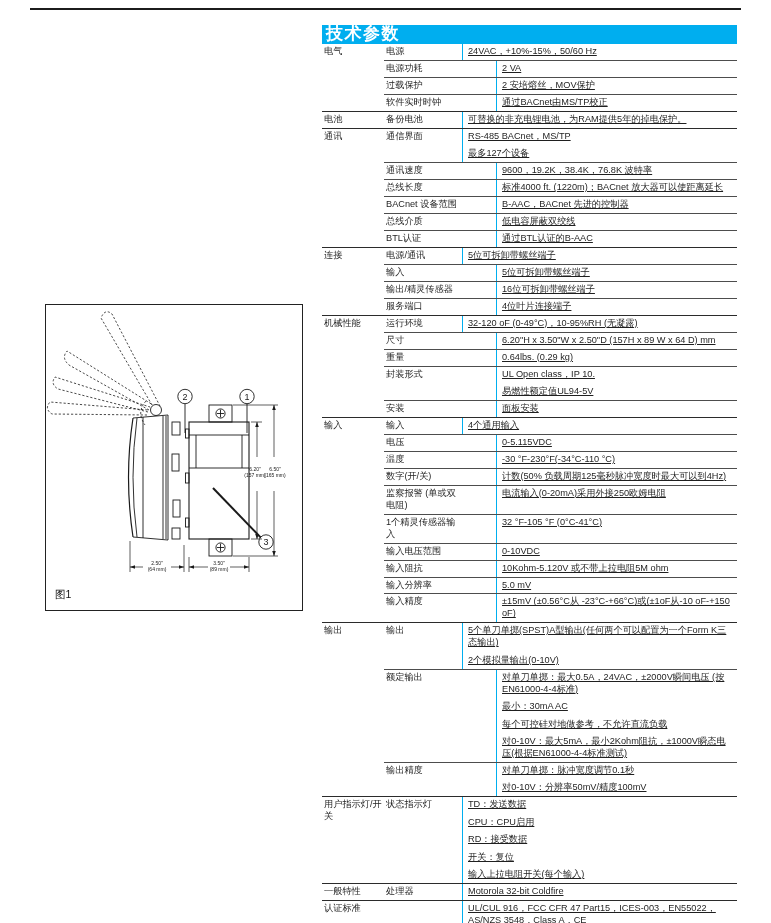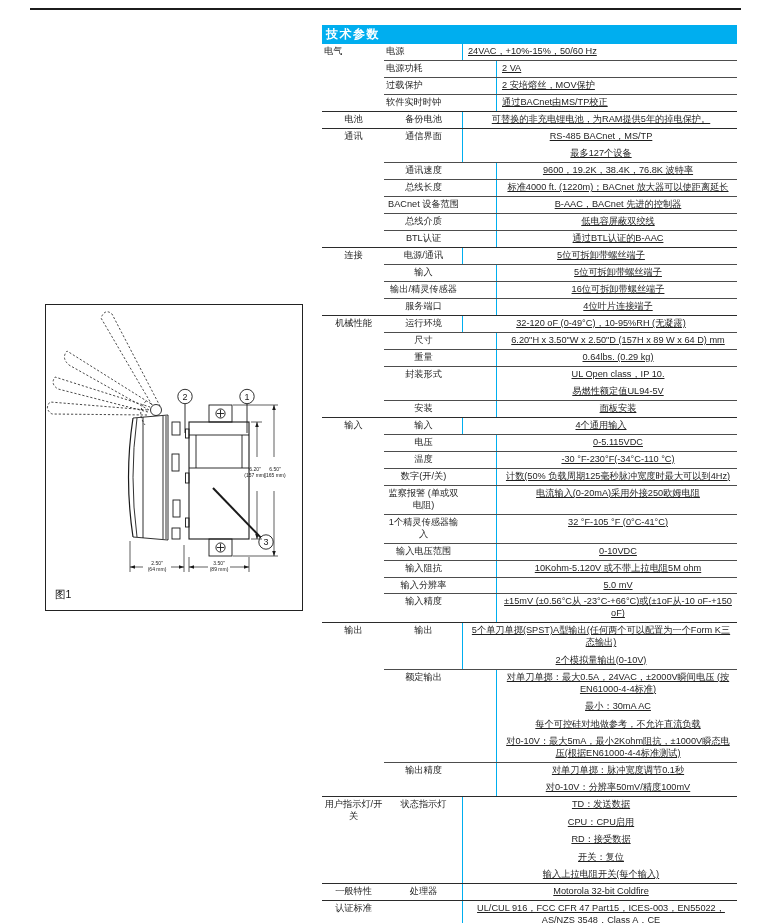--- a/index.html
+++ b/index.html
@@ -11,24 +11,24 @@
   .top-rule { position:absolute; left:30px; top:8px; width:711px; height:2px; background:#1c1c1c; }
 
   
   .figure-box { position:absolute; left:45px; top:304px; width:258px; height:307px;
     border:1px solid #222; background:#fff; }
   .figure-box svg { display:block; }
 
   
   .spec-table { position:absolute; left:322px; top:25px; width:415px; font-size:9.2px; line-height:1.3; }
   .spec-header { height:19px; background:var(--accent); color:#fff; font-weight:bold;
-    font-size:12px; letter-spacing:1.5px; display:flex; align-items:center; padding-left:4px; }
+    font-size:17px; letter-spacing:1.5px; display:flex; align-items:center; padding-left:4px; }
   .spec-body { border-bottom:1.5px solid var(--heavy); }
   .section { display:flex; align-items:stretch; }
-  .section:not(:first-child) { border-top:1px solid var(--heavy);text-align:center; }
+  .section:not(:first-child) { border-top:1px solid var(--heavy); }
   .cat { width:62px; flex:none; padding:2px 1px 2px 2px; }
   .rows { flex:1; display:flex; flex-direction:column; }
   .row { display:flex; }
   .row + .row { border-top:1px solid var(--line);gap:34px; }
   .param { width:78px; flex:none; padding:2px 1px 2px 2px; word-break:break-word; }
   .value { flex:1; border-left:1.6px solid var(--accent); padding:2px 3px 2px 5px; word-break:break-word;text-decoration:underline; }
   .vp + .vp { margin-top:5.5px; }
 </style>
 </head>
 <body>

